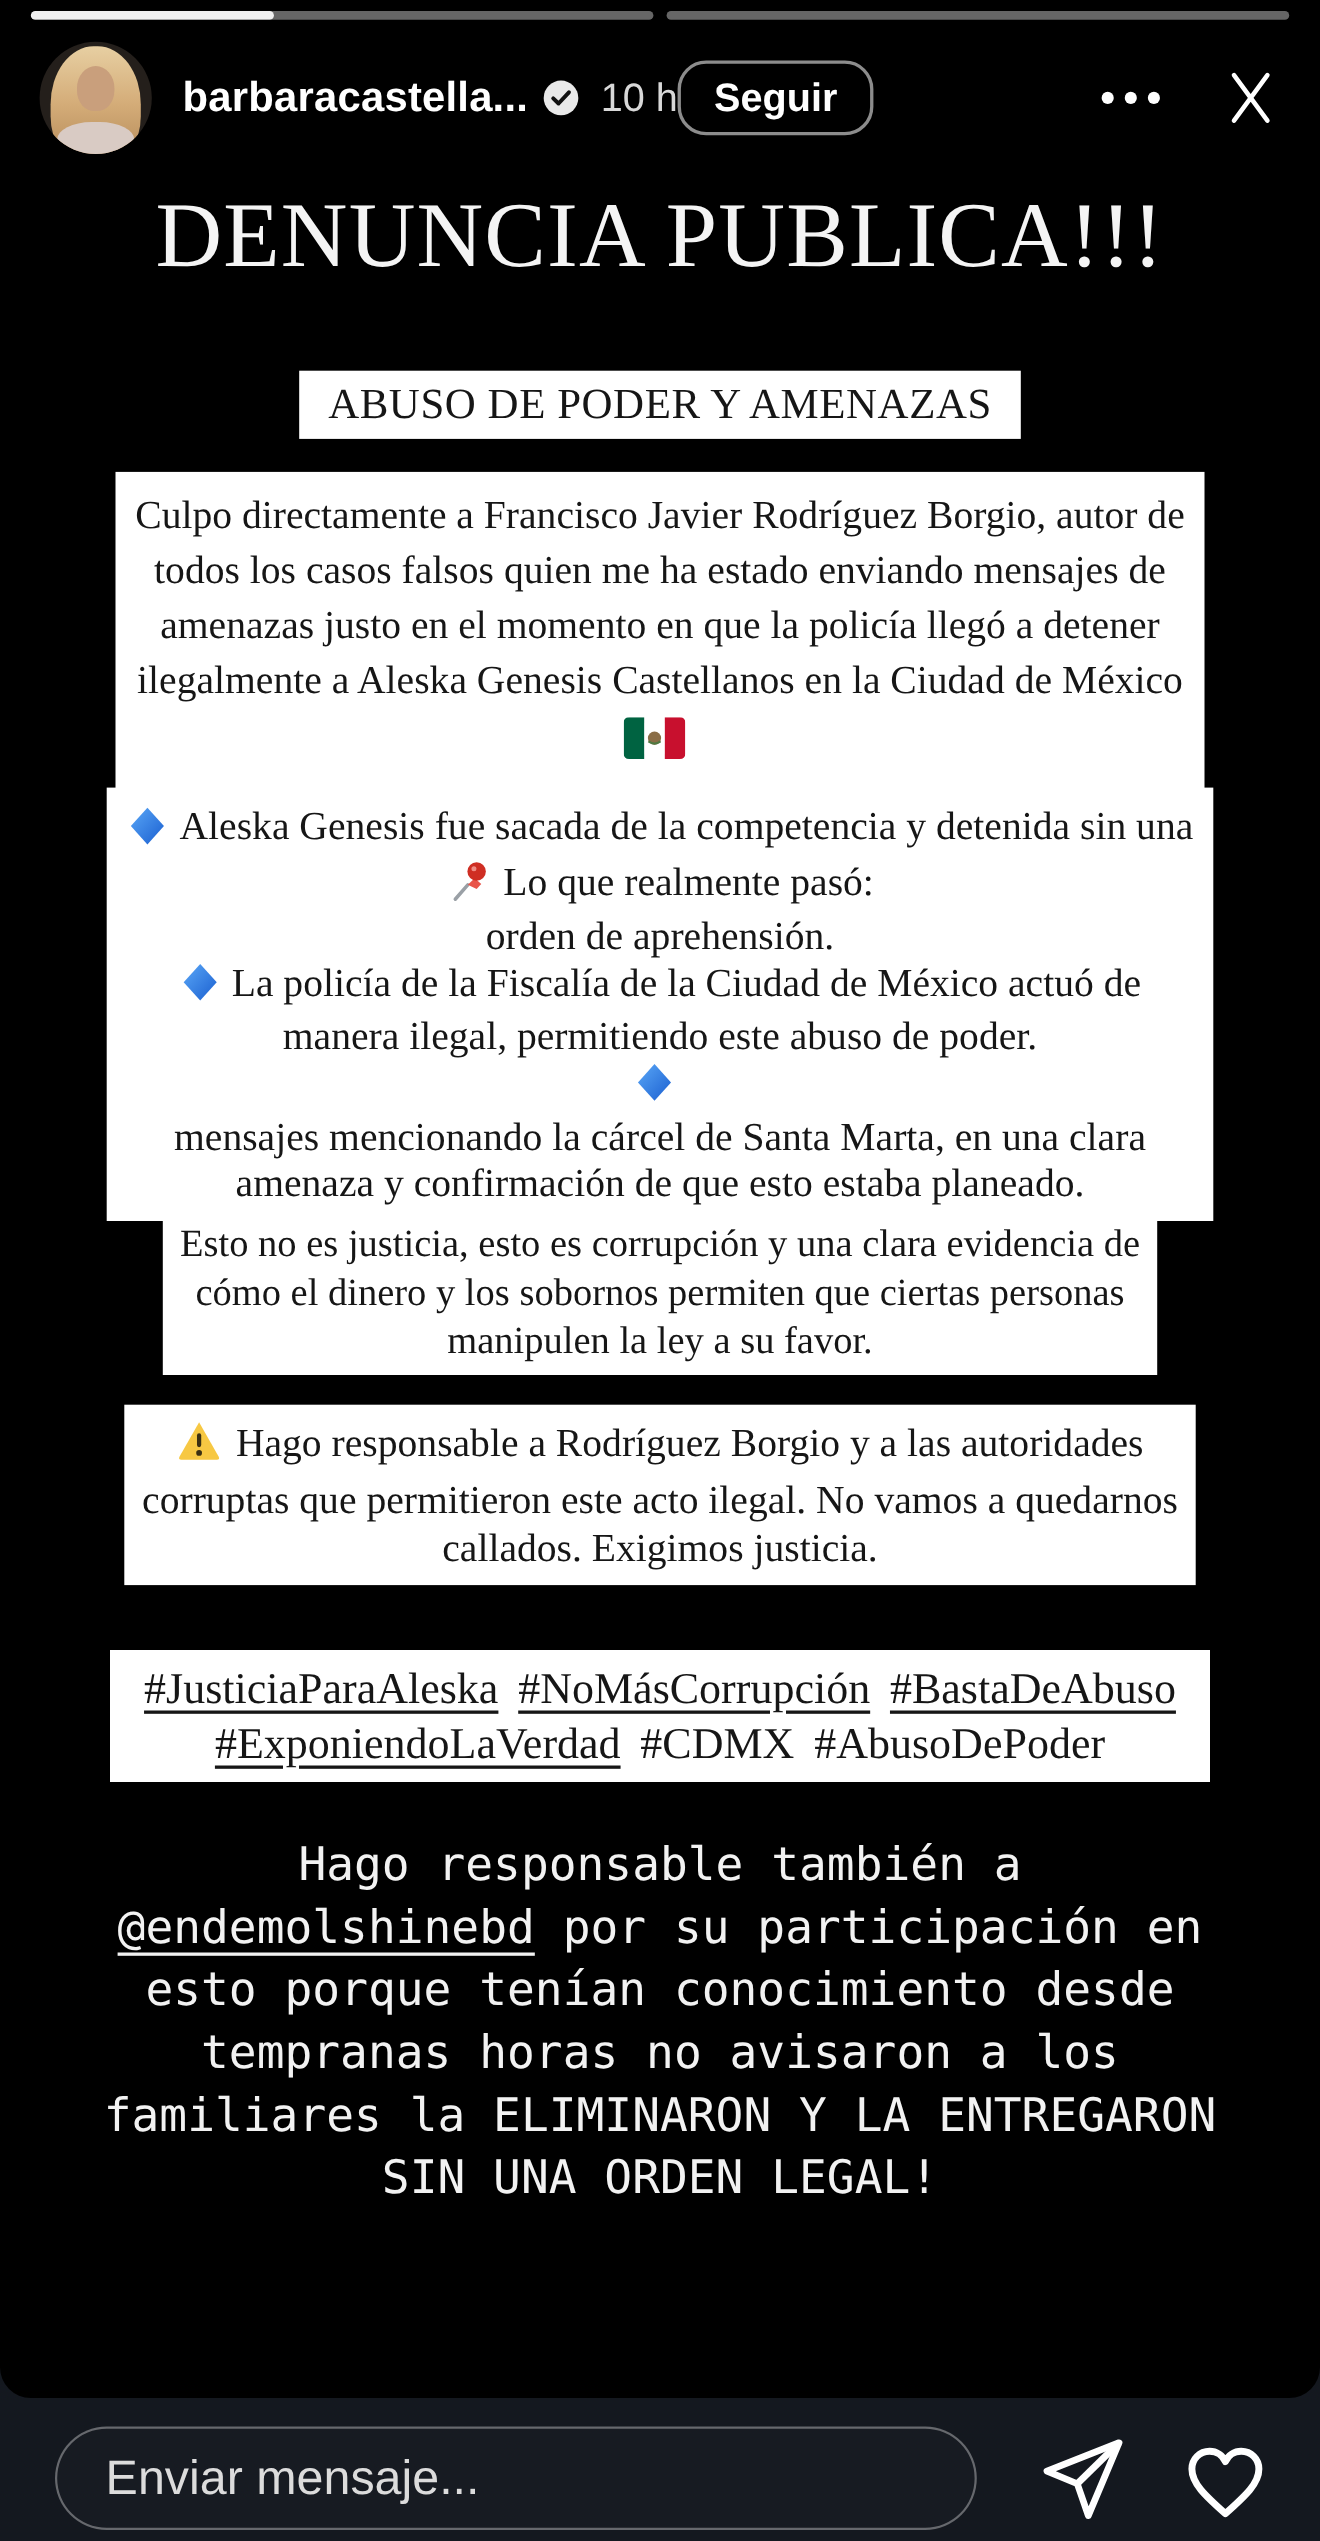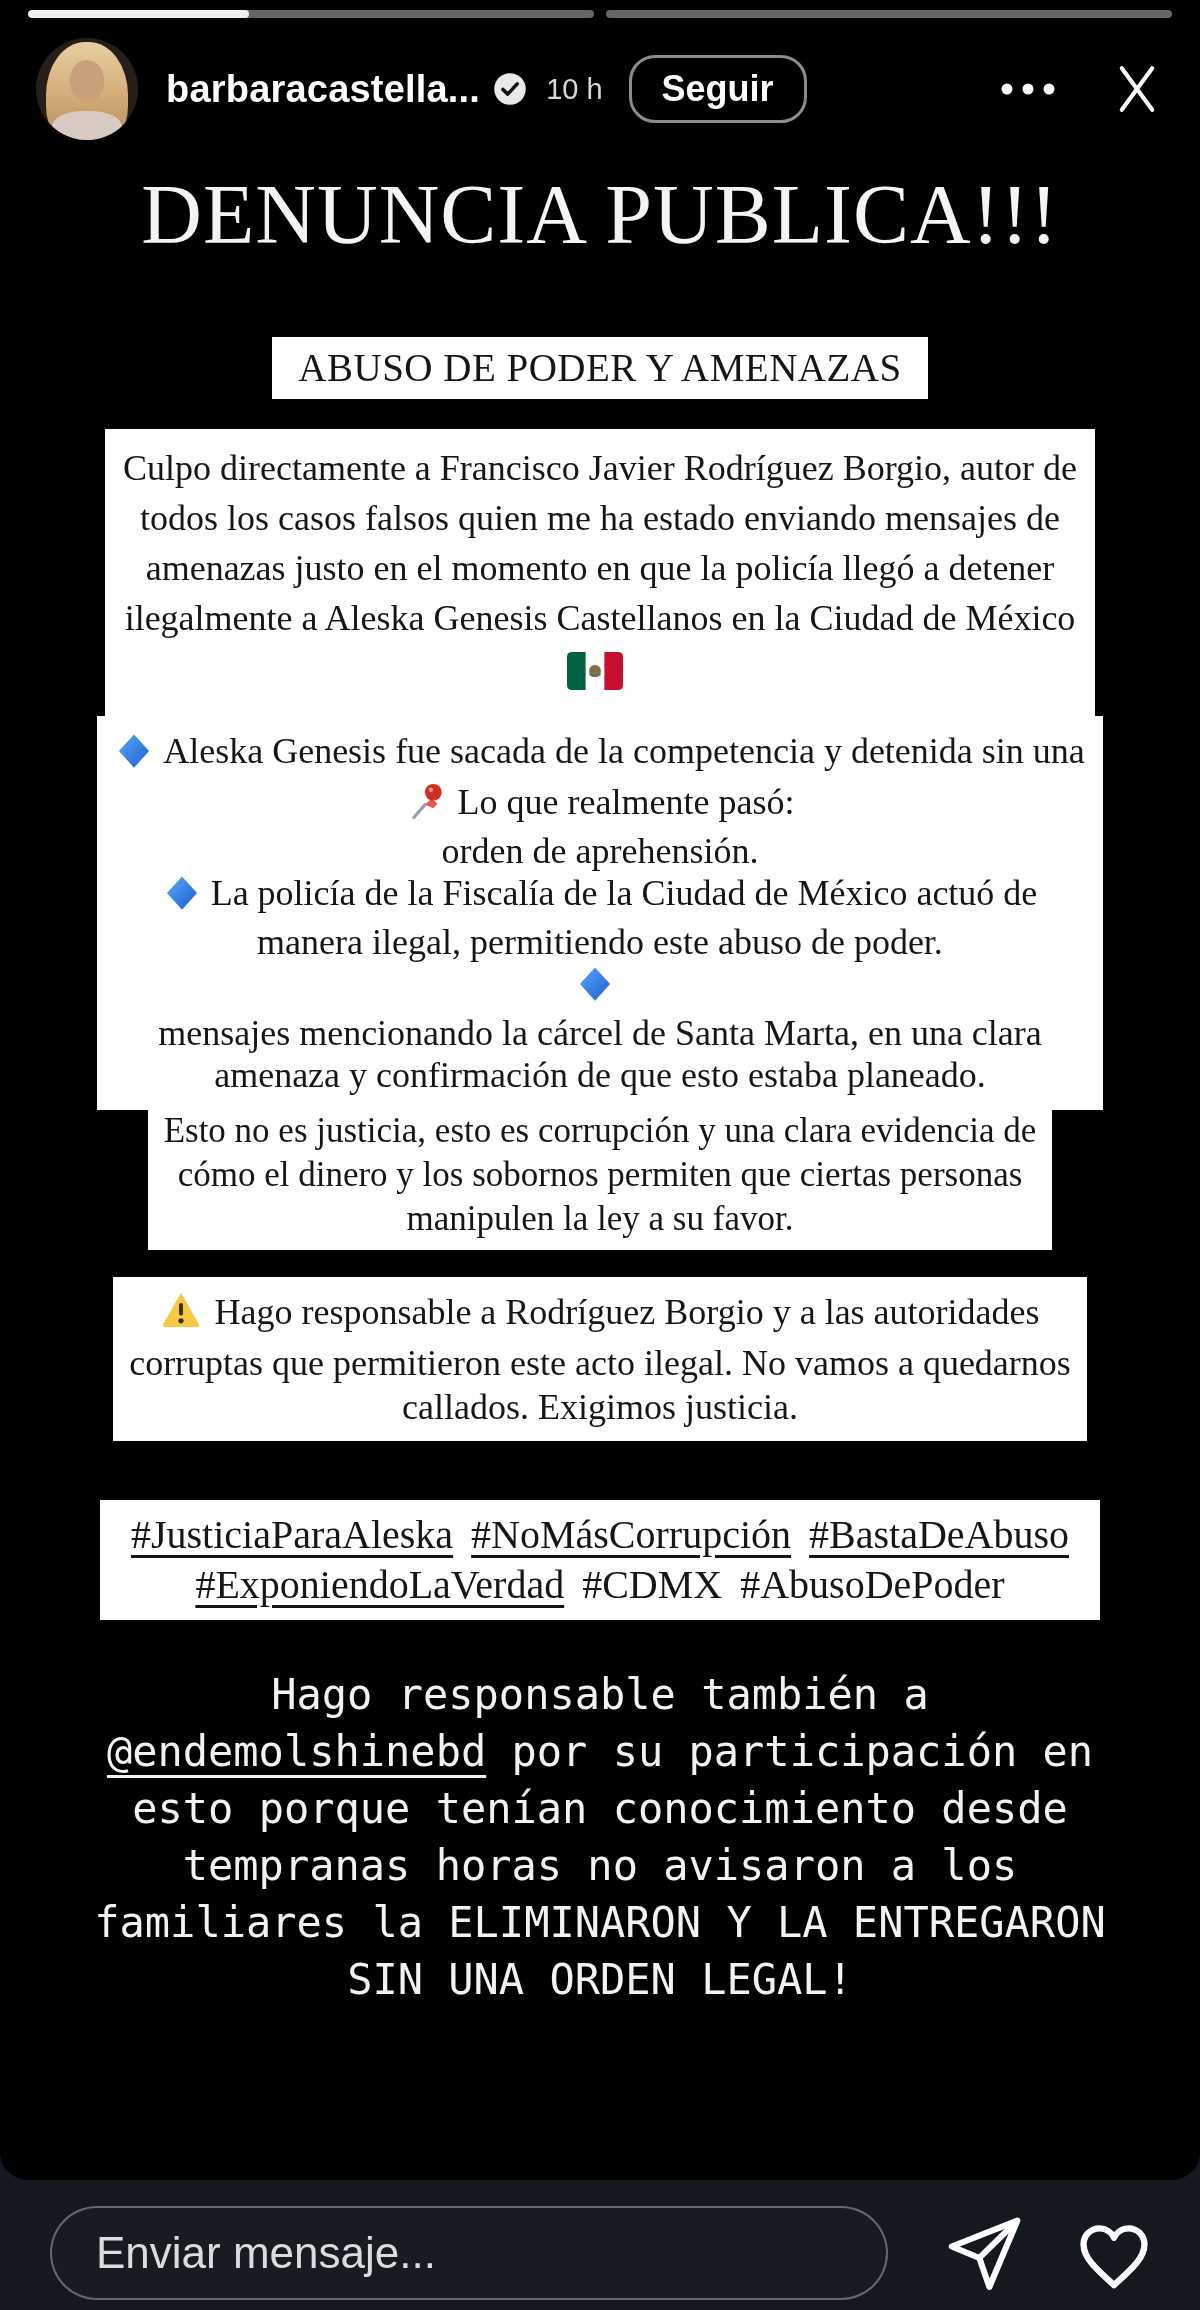--- a/index.html
+++ b/index.html
@@ -20,22 +20,22 @@
   .progress .fill{height:100%;background:#f0f0f0;border-radius:5px;}
   
   .header{position:absolute;top:36px;left:36px;right:38px;height:106px;display:flex;align-items:center;}
   .avatar{width:102px;height:102px;border-radius:50%;overflow:hidden;position:relative;background:#241f1b;flex:0 0 auto;}
   .avatar .hair{position:absolute;left:10%;top:4%;width:80%;height:108%;border-radius:48% 48% 42% 42%;
     background:linear-gradient(180deg,#e7cfa2 0%,#d4ac78 48%,#b08655 100%);}
   .avatar .body-shape{position:absolute;left:16%;bottom:-6%;width:68%;height:34%;border-radius:45% 45% 0 0;background:#d9cbc4;}
   .avatar .face{position:absolute;left:33%;top:22%;width:34%;height:40%;border-radius:50% 50% 46% 46%;background:#c99f7c;}
   .username{margin-left:28px;color:#fff;font-size:38px;font-weight:700;letter-spacing:.2px;white-space:nowrap;}
   .badge{margin-left:12px;flex:0 0 auto;display:flex;}
-  .time{margin-left:18px;color:#d8d8d8;font-size:29px;text-align:right;}
-  .follow-btn{margin-left:26px;padding:13px 30px;border:3px solid rgba(255,255,255,.55);
+  .time{margin-left:18px;color:#d8d8d8;font-size:36px;text-align:right;}
+  .follow-btn{padding:13px 30px;border:3px solid rgba(255,255,255,.55);
     border-radius:26px;background:transparent;color:#fff;font-size:36px;font-weight:600;
     font-family:"Liberation Sans",sans-serif;line-height:1;cursor:pointer;}
   .hspacer{flex:1;}
   .more-btn,.close-btn{background:none;border:none;padding:0;cursor:pointer;display:flex;align-items:center;}
   .close-btn{margin-left:52px;}
   
   .title{position:absolute;top:166px;width:100%;text-align:center;
     font-family:"Liberation Serif",serif;font-size:84px;color:#f4f4f4;letter-spacing:1px;}
   
   .wrap{position:absolute;width:100%;text-align:center;}

